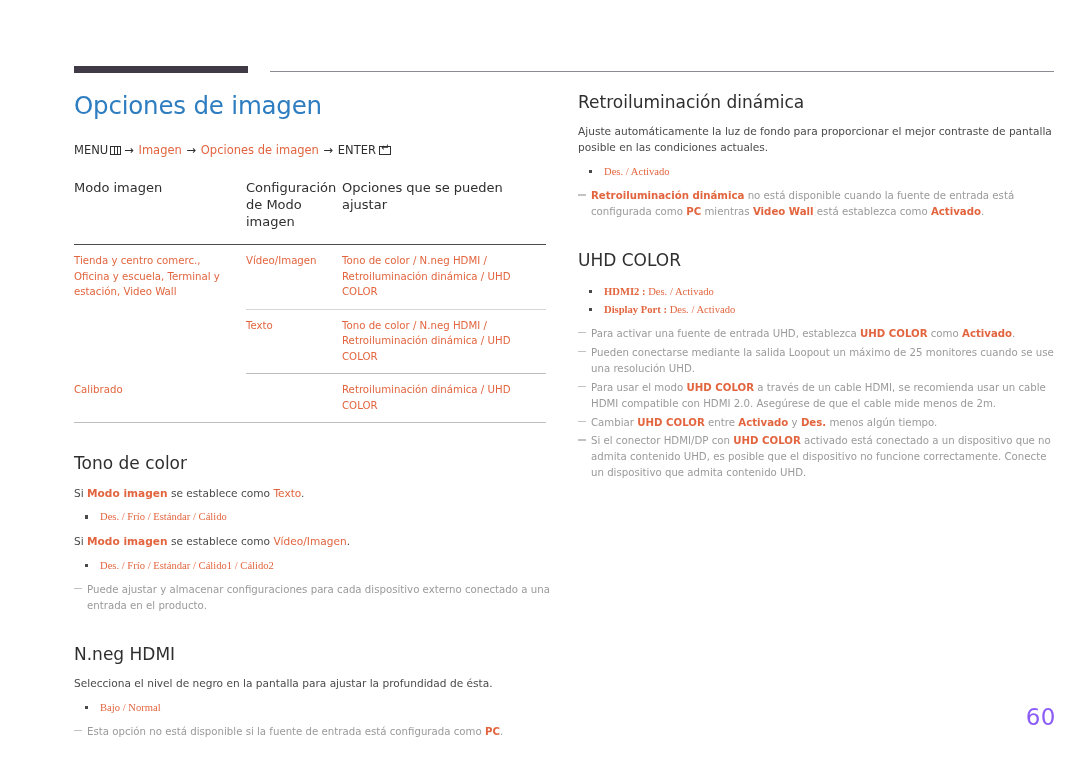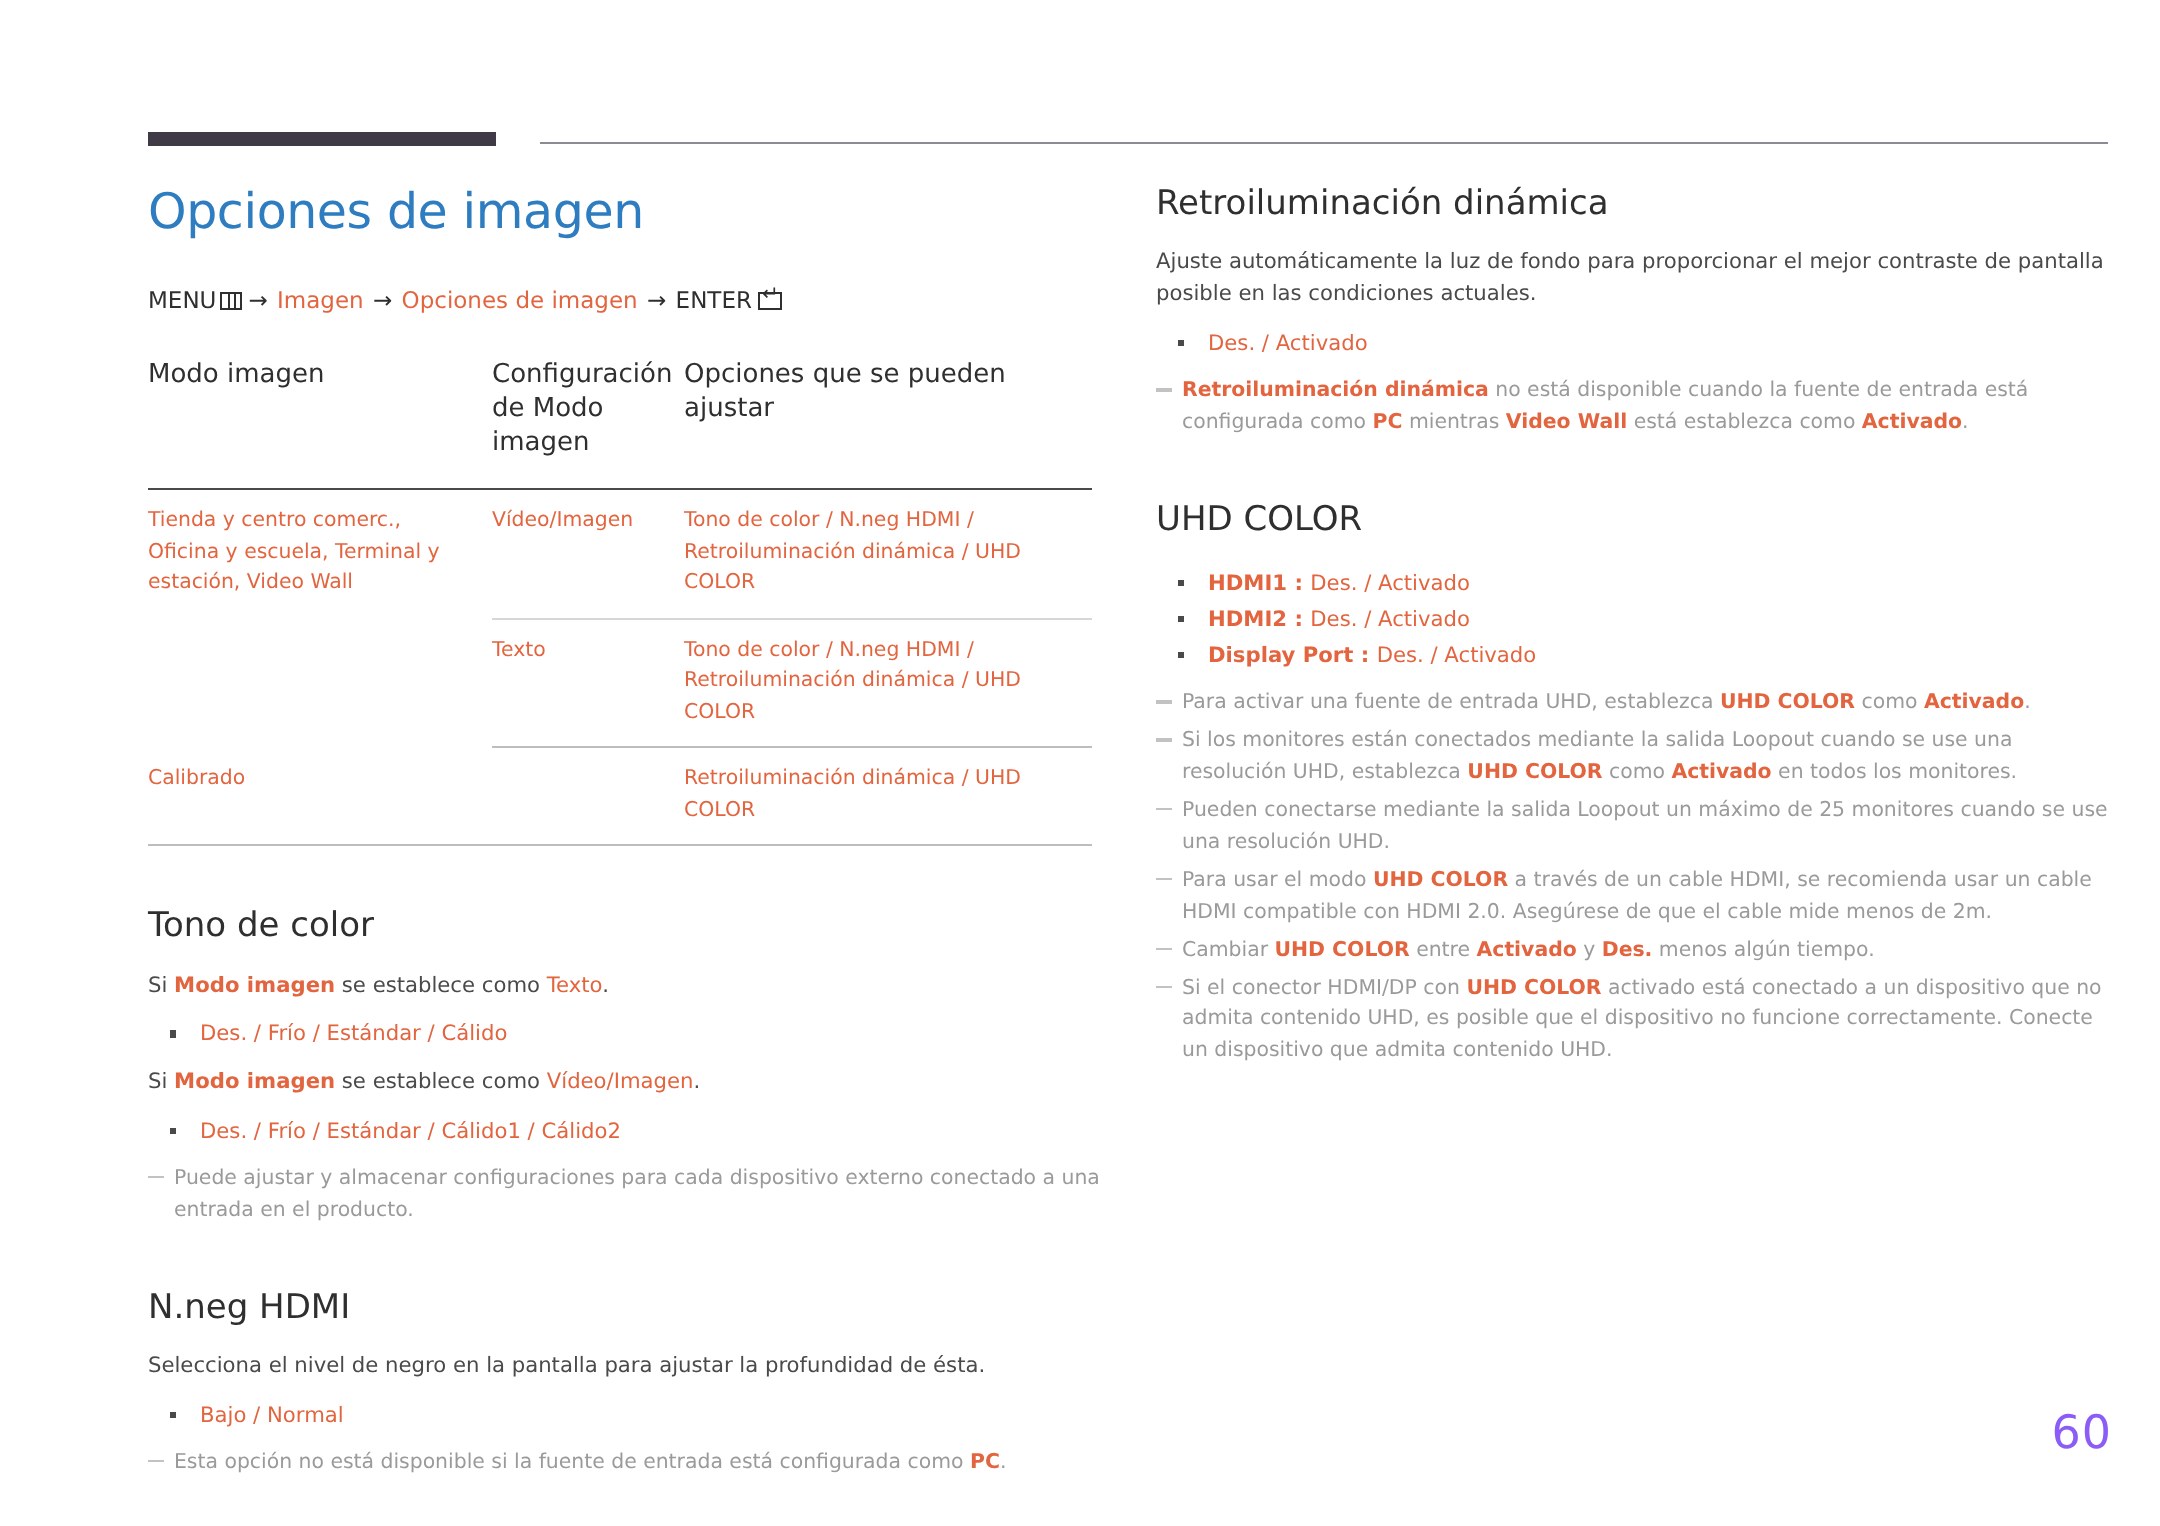--- a/index.html
+++ b/index.html
@@ -169,20 +169,21 @@
     margin: 0 0 7px 0;
     line-height: 1.5;
   }
   p.body .orange { color: #e2653f; }
   p.body .orange-b { color: #e2653f; font-weight: bold; }
 
   ul.bullets {
     list-style: none;
     margin: 0 0 7px 0;
     padding: 0;
+    font-family: Liberation Serif, serif;
   }
   ul.bullets li {
     position: relative;
     padding-left: 26px;
     font-size: 10.6px;
     color: #e2653f;
     line-height: 1.72;
   }
   ul.bullets li::before {
     content: "";
@@ -325,28 +326,26 @@
       <li>Des. / Activado</li>
     </ul>
 
     <ul class="notes">
       <li><span class="ob">Retroiluminación dinámica</span><span> no está disponible cuando la fuente de entrada está configurada como </span><span class="ob">PC</span><span> mientras </span><span class="ob">Video Wall</span><span> está establezca como </span><span class="ob">Activado</span><span>.</span></li>
     </ul>
 
     <h2 class="sec">UHD COLOR</h2>
 
     <ul class="bullets" id="uhd-bullets">
-        <li><span class="lead">HDMI1 : </span><span>Des. / Activado</span></li>
         <li><span class="lead">HDMI2 : </span><span>Des. / Activado</span></li>
         <li><span class="lead">Display Port : </span><span>Des. / Activado</span></li>
       </ul>
 
     <ul class="notes" id="uhd-notes">
         <li><span>Para activar una fuente de entrada UHD, establezca </span><span class="ob">UHD COLOR</span><span> como </span><span class="ob">Activado</span><span>.</span></li>
-        <li><span>Si los monitores están conectados mediante la salida Loopout cuando se use una resolución UHD, establezca </span><span class="ob">UHD COLOR</span><span> como </span><span class="ob">Activado</span><span> en todos los monitores.</span></li>
         <li><span>Pueden conectarse mediante la salida Loopout un máximo de 25 monitores cuando se use una resolución UHD.</span></li>
         <li><span>Para usar el modo </span><span class="ob">UHD COLOR</span><span> a través de un cable HDMI, se recomienda usar un cable HDMI compatible con HDMI 2.0. Asegúrese de que el cable mide menos de 2m.</span></li>
         <li><span>Cambiar </span><span class="ob">UHD COLOR</span><span> entre </span><span class="ob">Activado</span><span> y </span><span class="ob">Des.</span><span> menos algún tiempo.</span></li>
         <li><span>Si el conector HDMI/DP con </span><span class="ob">UHD COLOR</span><span> activado está conectado a un dispositivo que no admita contenido UHD, es posible que el dispositivo no funcione correctamente. Conecte un dispositivo que admita contenido UHD.</span></li>
       </ul>
 
   </div>
 
   <div class="page-number">60</div>
 

